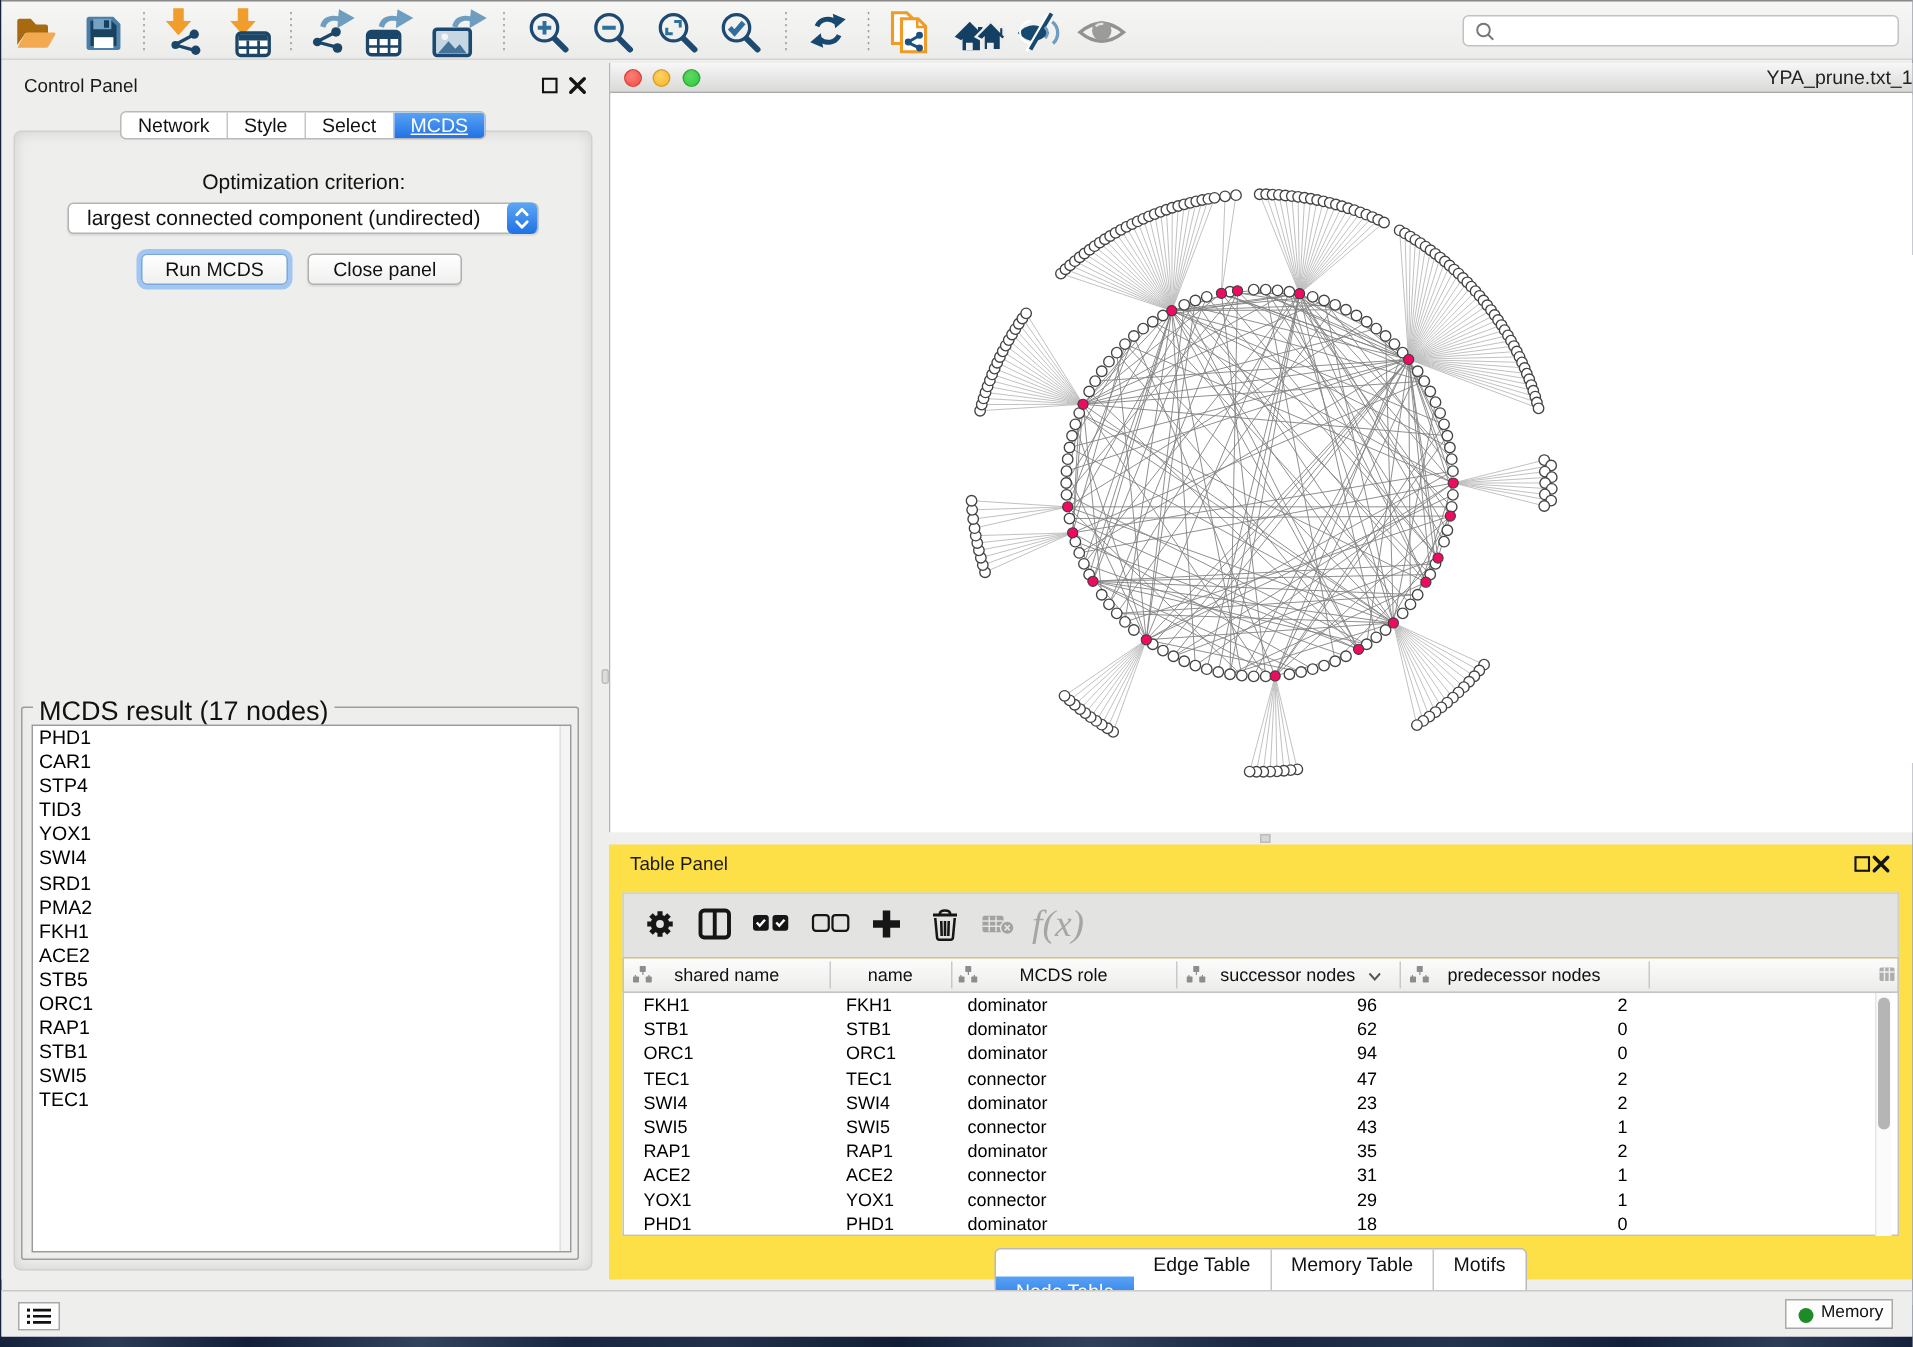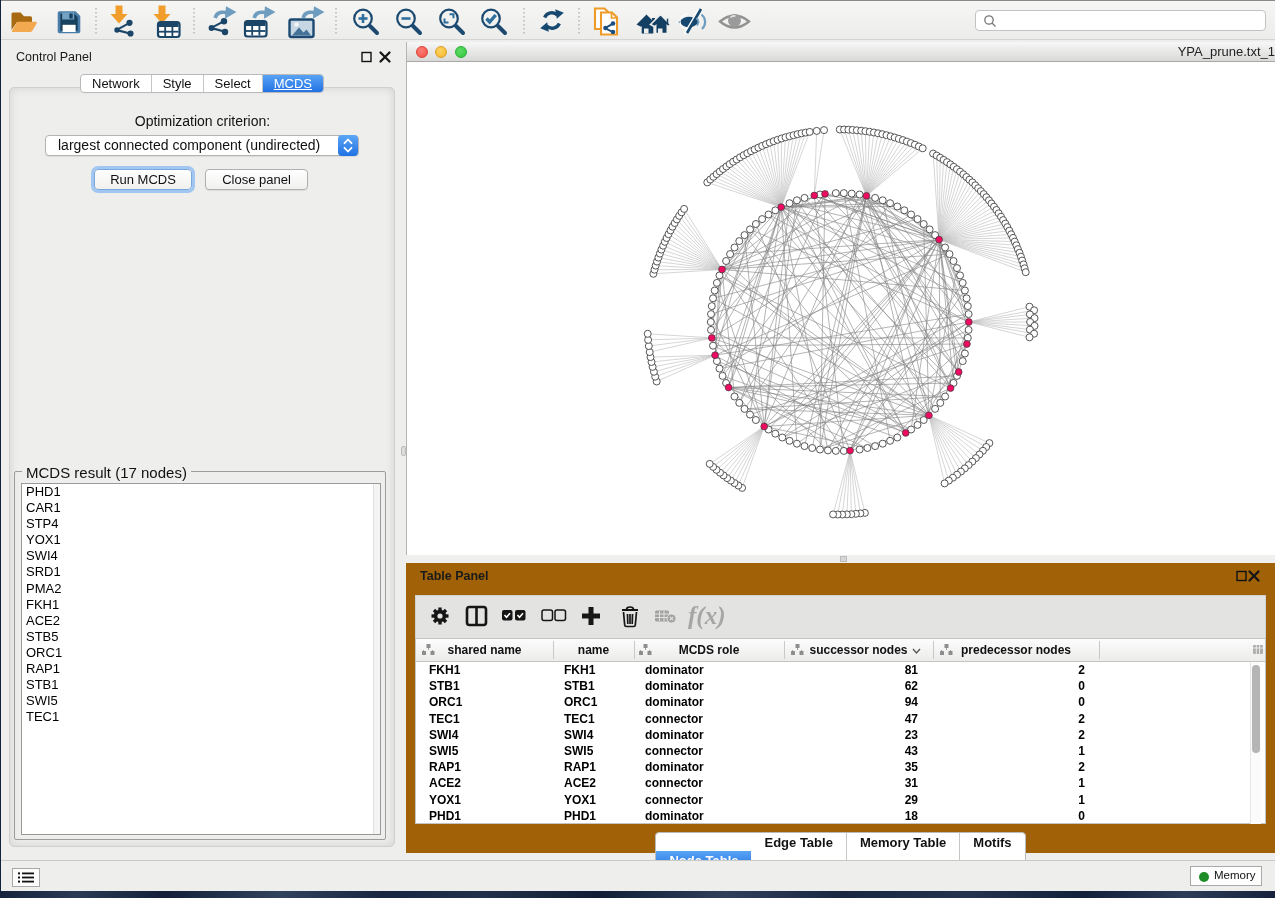--- a/index.html
+++ b/index.html
@@ -27,40 +27,40 @@
   box-shadow:0 1px 1px rgba(0,0,0,.08); }
 #combo .spin { position:absolute; right:0px; top:-1px; width:20px; height:21px; border-radius:4px;
   background:linear-gradient(#5da7f6,#2071e4); }
 .btn { position:absolute; height:21px; background:linear-gradient(#ffffff,#f0f0ef); border:1px solid #b0b0b0;
   border-radius:4px; font-size:13px; color:#111; text-align:center; line-height:19px;
   box-shadow:0 1px 1px rgba(0,0,0,.08); }
 #runbtn { left:93px; top:129px; width:98px; box-shadow:0 0 0 3px rgba(100,165,245,.55); border-color:#7aa8dc; }
 #closebtn { left:204px; top:129px; width:103px; }
 #groupbox { position:absolute; left:13px; top:431px; width:372px; height:369px;
   border:1px solid #9d9d9d; border-radius:2px; }
-#grouplabel { position:absolute; left:7px; top:-8px; background:#eeeeed; padding:0 4px; font-size:15px; color:#111; }
+#grouplabel { position:absolute; left:7px; top:-8px; background:#eeeeed; padding:0 4px; font-size:18px; color:#111; }
 #mcdslist { position:absolute; left:6px; top:11px; width:360px; height:352px; background:#fff;
   border:1px solid #9a9a9a; font-size:13px; color:#000; }
 #mcdslist .item { padding-left:4px; height:16.1px; line-height:16px; }
 #mcdslist .sbar { position:absolute; right:0; top:0; width:7px; height:100%; background:#f4f4f4; border-left:1px solid #e0e0e0; }
 
 
 #netframe { position:absolute; left:405px; top:42px; right:0; height:513px; background:#fff; border-left:1px solid #b5b5b5; }
 #nettitle { position:absolute; left:0; top:0; right:0; height:20px;
   background:linear-gradient(#f7f7f7,#d9d9d8); border-bottom:1px solid #a8a8a8;
   font-size:13px; color:#222; text-align:right; line-height:19px; text-indent:130px; }
 #nettitle .tl { position:absolute; top:4px; width:12px; height:12px; border-radius:50%; }
 #netcanvas { position:absolute; left:0; top:21px; right:0; bottom:0; background:#fff; }
 
 
 #hdivider { position:absolute; left:405px; right:0; top:555px; height:8px; background:#efefee; }
 #hdivider .grip { position:absolute; left:434px; top:1px; width:7px; height:6px; background:#d6d6d5; border:1px solid #bcbcbc; }
 
 
-#tpanel { position:absolute; left:405px; top:563px; right:0; bottom:38px; background:#a16207;font-weight:bold; }
+#tpanel { position:absolute; left:405px; top:563px; right:0; bottom:38px; background:#fde047; }
 #tpanel .title { position:absolute; left:14px; top:6px; font-size:12.5px; color:#1a1a1a; }
 #ttoolbar { position:absolute; left:9px; top:32px; right:9px; height:43px; background:#e3e3e2;
   border:1px solid #d0d0cf; border-bottom:none; }
 #thead { position:absolute; left:9px; top:75px; right:9px; height:24px;
   background:linear-gradient(#fcfcfc,#ececeb); border:1px solid #c4c4c3; font-size:12px; color:#111; }
 #thead .hlbl { position:absolute; top:0; height:22px; line-height:22px; text-align:center; }
 #thead .hdiv { position:absolute; top:2px; height:18px; width:1px; background:#c9c9c9; }
 #thead .hico { position:absolute; top:5px; }
 #tbody { position:absolute; left:9px; top:99px; right:9px; height:162px; background:#fff;
   border:1px solid #c4c4c3; border-top:none; font-size:12px; color:#000; overflow:hidden; }
@@ -251,20 +251,21 @@
     </div></div>
     <div id="optlabel">Optimization criterion:</div>
     <div class="btn" id="runbtn">Run MCDS</div>
     <div class="btn" id="closebtn">Close panel</div>
     <div id="groupbox">
       <div id="grouplabel">MCDS result (17 nodes)</div>
       <div id="mcdslist">
         <div class="item">PHD1</div>
           <div class="item">CAR1</div>
           <div class="item">STP4</div>
+          <div class="item">TID3</div>
         <div class="item">YOX1</div>
           <div class="item">SWI4</div>
           <div class="item">SRD1</div>
           <div class="item">PMA2</div>
         <div class="item">FKH1</div>
           <div class="item">ACE2</div>
           <div class="item">STB5</div>
           <div class="item">ORC1</div>
         <div class="item">RAP1</div>
           <div class="item">STB1</div>
@@ -994,21 +995,21 @@
       </g>
 
       <text x="272" y="28" font-family="Liberation Serif, serif" font-style="italic" font-size="25" fill="#a6a6a5">f(x)</text>
     </svg>
     </div>
     <div id="tbody">
       <div class="trow">
           <span style="left:13px">FKH1</span>
           <span style="left:148px">FKH1</span>
           <span style="left:229px">dominator</span>
-          <span class="num" style="right:347px">81</span>
+          <span class="num" style="right:347px">96</span>
           <span class="num" style="right:180px">2</span>
         </div>
       <div class="trow">
           <span style="left:13px">STB1</span>
           <span style="left:148px">STB1</span>
           <span style="left:229px">dominator</span>
           <span class="num" style="right:347px">62</span>
           <span class="num" style="right:180px">0</span>
         </div>
       <div class="trow">

